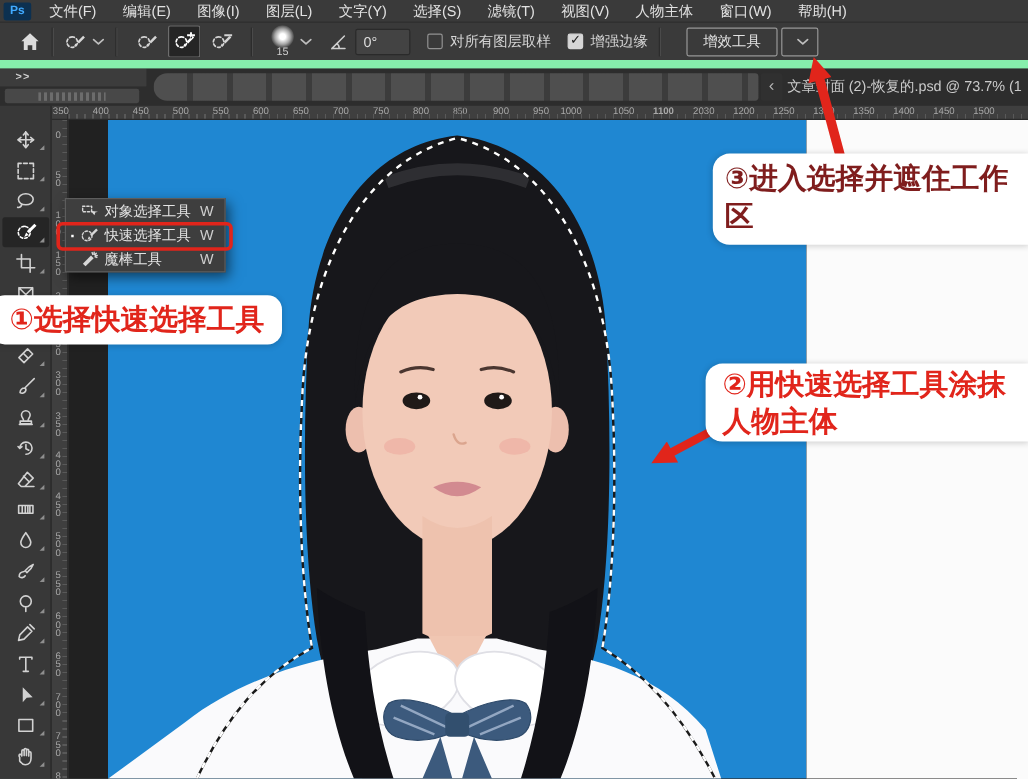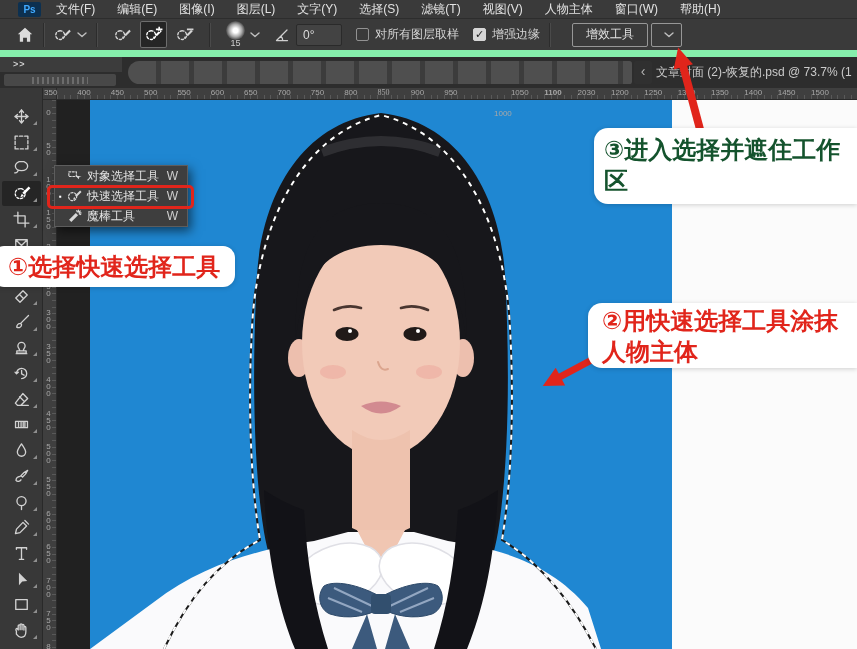--- a/index.html
+++ b/index.html
@@ -1,21 +1,21 @@
 <!DOCTYPE html>
 <html><head>
 <meta charset="utf-8">
 <style>
 *{margin:0;padding:0;box-sizing:border-box}
 html,body{background:#555}
 body{font-family:"Liberation Sans","DejaVu Sans",sans-serif}
 #app{position:relative;width:857px;height:649px;background:#333;overflow:hidden}
 
 .menubar{position:absolute;left:0;top:0;right:0;height:19px;background:#3a3a3a;border-bottom:1px solid #2d2d2d;display:flex;align-items:center;z-index:10}
-.ps-logo{width:23px;height:15px;margin-left:18px;background:#0c3050;color:#41aaff;font-size:10px;font-weight:bold;text-align:center;line-height:15px;border-radius:2px;flex:none}
+.ps-logo{width:23px;height:15px;margin-left:3px;background:#0c3050;color:#41aaff;font-size:10px;font-weight:bold;text-align:center;line-height:15px;border-radius:2px;flex:none}
 .menus{display:flex;margin-left:4px}
 .menu-item{padding:0 11px;font-size:12px;color:#e2e2e2;line-height:19px;white-space:nowrap}
 
 .optionsbar{position:absolute;top:19px;left:0;right:0;height:38px;background:#3a3a3a;border-bottom:7px solid #86efac;display:flex;align-items:center;color:#d6d6d6;z-index:10}
 .ob-sep{width:2px;height:24px;background:#2c2c2c;border-right:1px solid #4a4a4a;margin:0 9px;flex:none}
 .ico{overflow:visible;display:block}
 .ico .p1{fill:none;stroke:currentColor;stroke-width:1.25;stroke-linecap:round;stroke-linejoin:round}
 .ico .p2{fill:currentColor;stroke:none}
 .dash .p1{stroke-dasharray:2 1.7}
 .home-btn{margin-left:16px;color:#dcdcdc}
@@ -229,21 +229,21 @@
       <span class="rnum" style="left: 87.05px;">500</span>
       <span class="rnum" style="left: 120.4px;">550</span>
       <span class="rnum" style="left: 153.75px;">600</span>
       <span class="rnum" style="left: 187.1px;">650</span>
       <span class="rnum" style="left: 220.45px;">700</span>
       <span class="rnum" style="left: 253.8px;">750</span>
       <span class="rnum" style="left: 287.15px;">800</span>
       <span class="rnum" style="left: 320.5px; font-family: Liberation Serif, serif;">850</span>
       <span class="rnum" style="left: 353.85px;">900</span>
       <span class="rnum" style="left: 387.2px;">950</span>
-      <span class="rnum" style="left: 437px; margin-top: 21px;">1000</span>
+      <span class="rnum" style="left: 410px;">1000</span>
       <span class="rnum" style="left: 453.9px;">1050</span>
       <span class="rnum" style="left: 487.25px; font-weight: bold;">1100</span>
       <span class="rnum" style="left: 520.6px;">2030</span>
       <span class="rnum" style="left: 553.95px;">1200</span>
       <span class="rnum" style="left: 587.3px;">1250</span>
       <span class="rnum" style="left: 620.65px;">1300</span>
       <span class="rnum" style="left: 654px;">1350</span>
       <span class="rnum" style="left: 687.35px;">1400</span>
       <span class="rnum" style="left: 720.7px;">1450</span>
       <span class="rnum" style="left: 754.05px;">1500</span>
@@ -459,21 +459,21 @@
         </div>
       </div>
     <div class="fly-red"></div>
   </div>
 
   <div class="ann" id="ann1" style="color: rgb(225, 37, 27);">①选择快速选择工具</div>
   <div class="ann" id="ann2" style="color: rgb(225, 37, 27);">
     <div>②用快速选择工具涂抹</div>
     <div>人物主体</div>
   </div>
-  <div class="ann" id="ann3" style="color: #14532d;">
+  <div class="ann" id="ann3" style="color: #7f1d1d;">
     <div>③进入选择并遮住工作</div>
     <div>区</div>
   </div>
 
   <svg class="arrows">
     <defs>
       <marker id="ah" viewBox="0 0 10 10" refX="2.5" refY="5" markerWidth="22" markerHeight="20" orient="auto" markerUnits="userSpaceOnUse">
         <path d="M0 0 L10 5 L0 10 z" fill="#e1251b"></path>
       </marker>
     </defs>

